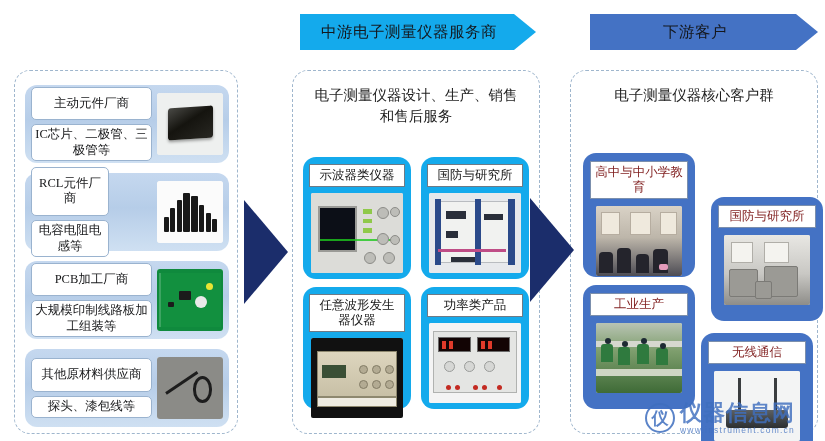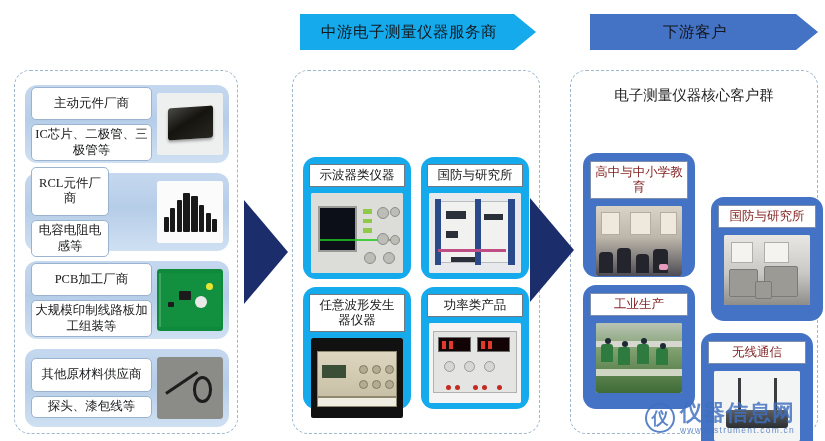--- a/index.html
+++ b/index.html
@@ -389,20 +389,21 @@
       <div class="up-thumb">
         <div class="art art-probe">
           <div class="ring"></div>
           <div class="stick"></div>
         </div>
       </div>
     </div>
   </div>
 
   <div class="col col-mid">
+    <div class="col-title">电子测量仪器设计、生产、销售和售后服务</div>
 
     <div class="mid-card mid-c1">
       <div class="mid-lab">示波器类仪器</div>
       <div class="mid-thumb">
         <div class="art art-scope">
           <div class="screen"></div>
           <div class="trace"></div>
           <div class="btn" style="left:56%;top:20%;width:10%;height:6%"></div>
           <div class="btn" style="left:56%;top:32%;width:10%;height:6%"></div>
           <div class="btn" style="left:56%;top:44%;width:10%;height:6%"></div>

